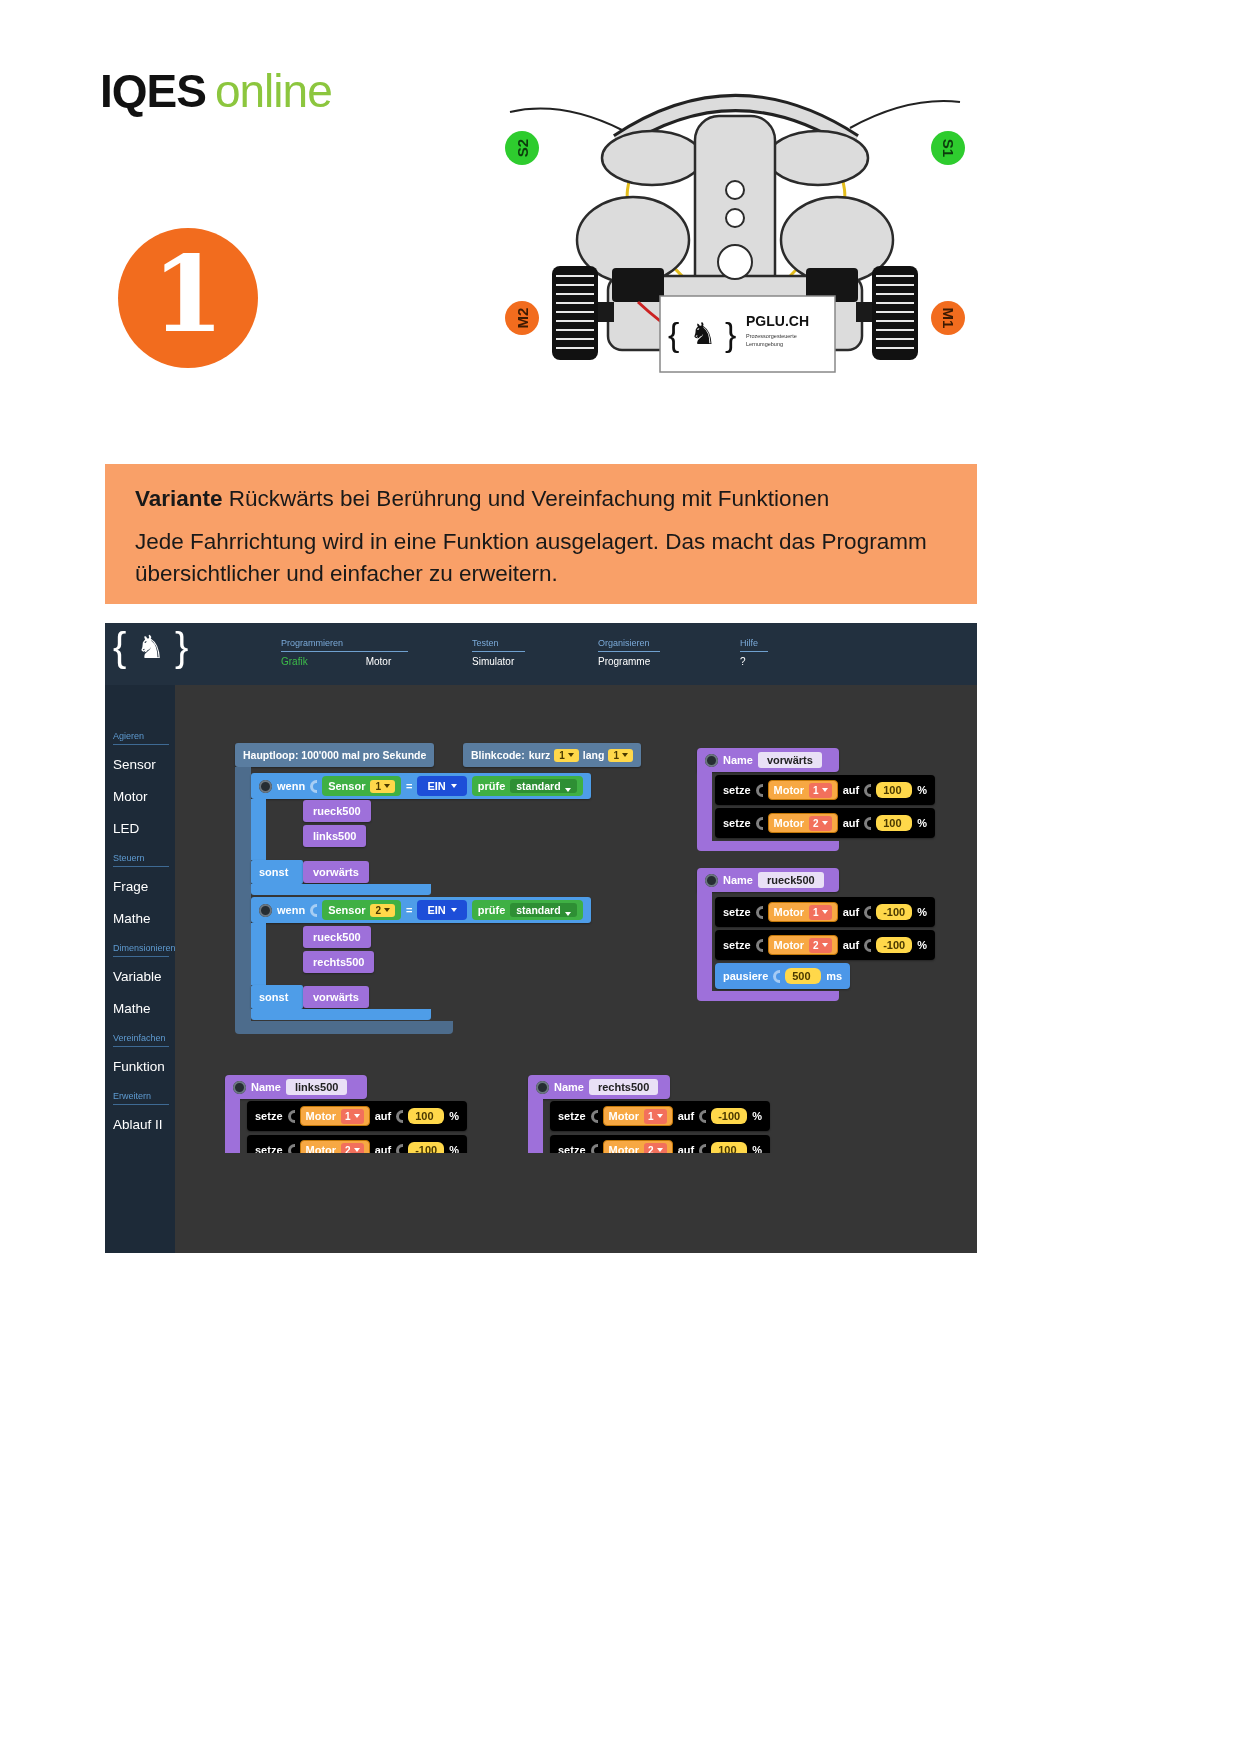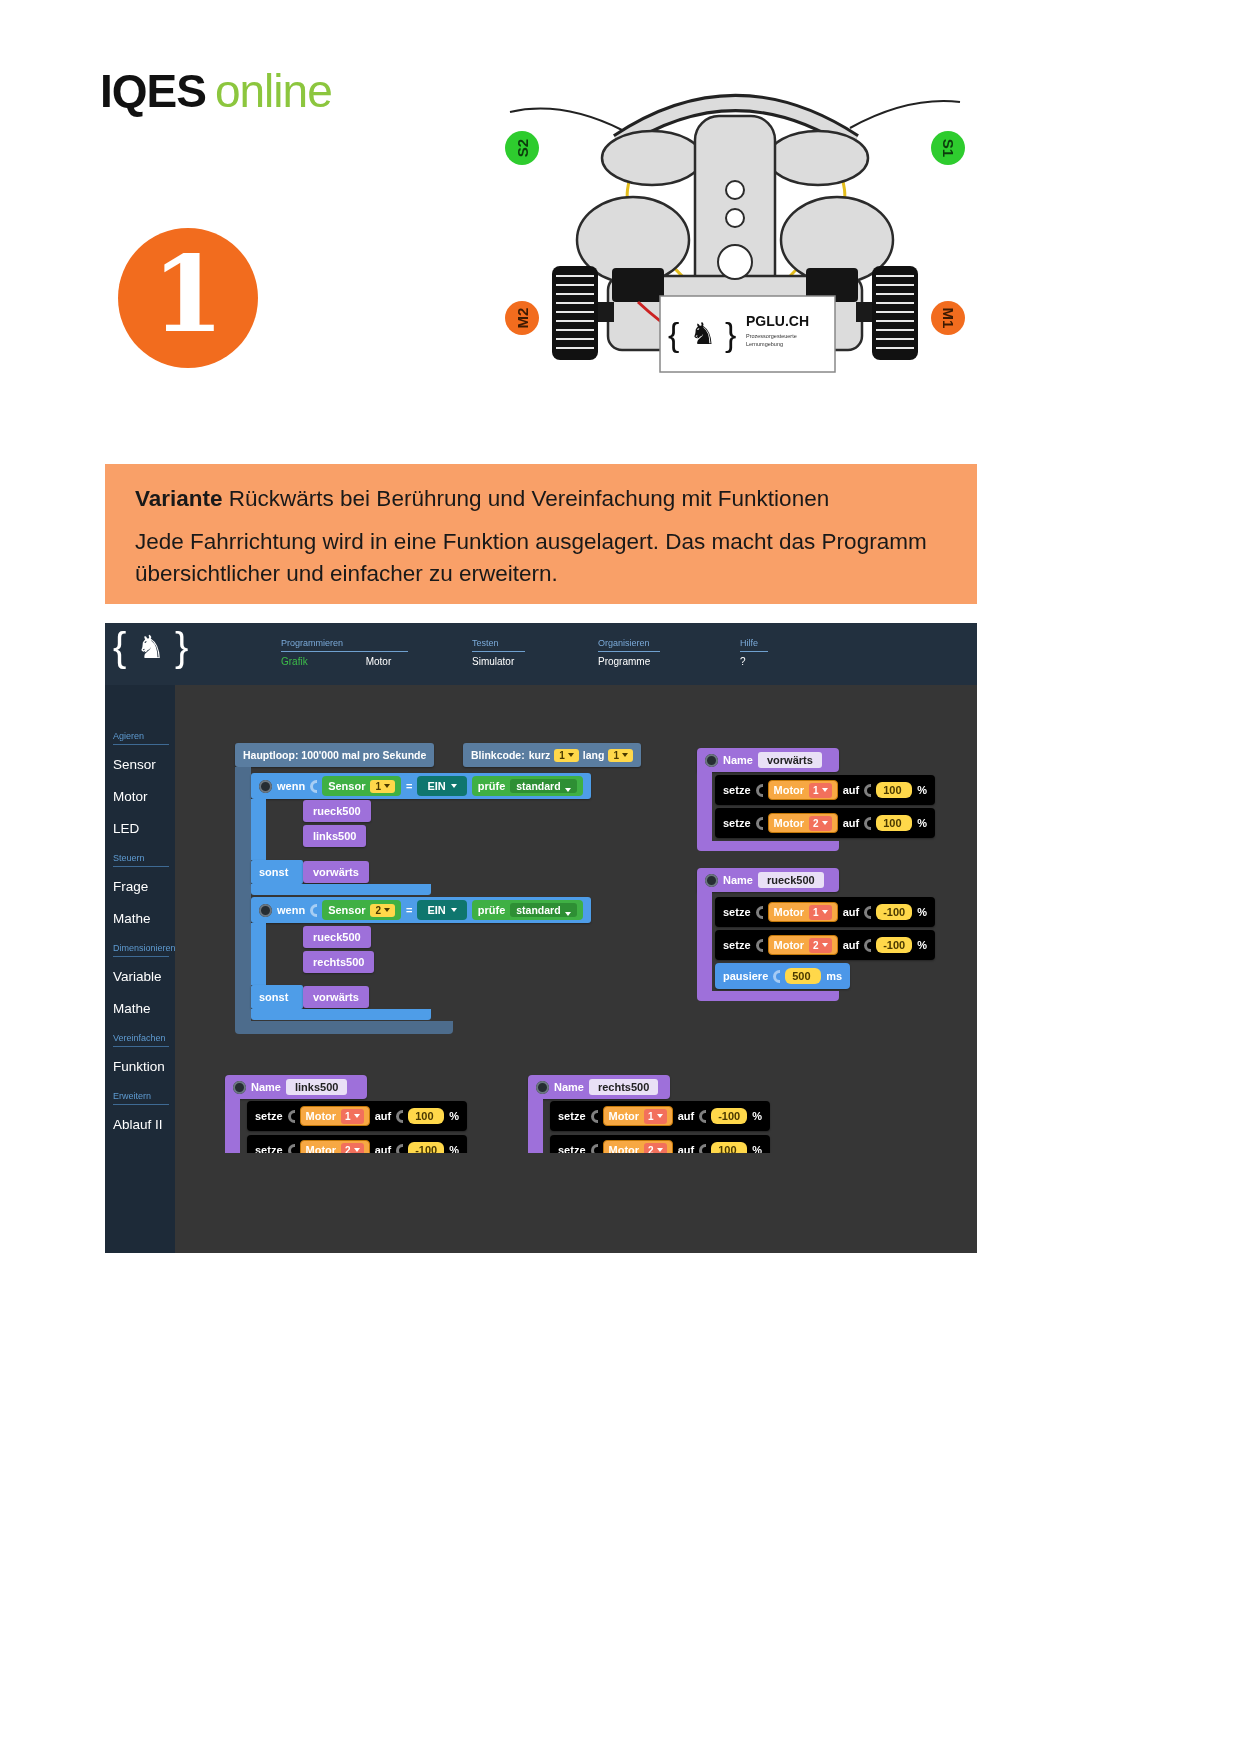--- a/index.html
+++ b/index.html
@@ -59,21 +59,21 @@
 
   .dot{width:13px;height:13px;border-radius:50%;background:#262d33;box-shadow:inset 0 0 0 2px #6b7680;flex:0 0 auto}
   .socket{width:7px;height:13px;border:3px solid rgba(255,255,255,.5);border-right:none;border-radius:7px 0 0 7px;flex:0 0 auto}
   .caret{width:0;height:0;border-left:3.5px solid transparent;border-right:3.5px solid transparent;border-top:4px solid currentColor;display:inline-block}
 
   .ddy{background:#ffd84a;color:#4a3900;border-radius:3px;padding:1px 5px;font-size:10px;font-weight:700;
     display:inline-flex;align-items:center;gap:3px}
   .val{background:#ffd84a;color:#4a3900;border-radius:6px;padding:2px 7px;min-width:36px;
     font-size:11px;display:inline-block}
   .greenpill{background:#3fb044;border-radius:4px;padding:2px 6px;display:inline-flex;align-items:center;gap:5px;height:20px}
-  .cyanpill{background:#0f766e;border-radius:4px;padding:2px 10px;display:inline-flex;align-items:center;gap:5px;height:20px}
+  .cyanpill{background:#1d4ed8;border-radius:4px;padding:2px 10px;display:inline-flex;align-items:center;gap:5px;height:20px}
   .ddgreen{background:#2e8f34;border-radius:3px;padding:1px 6px;display:inline-flex;align-items:flex-end;gap:4px;font-size:10.5px}
   .motorpill{background:#f7a843;border:1px solid #c27708;border-radius:4px;padding:1px 5px;display:inline-flex;align-items:center;gap:5px;height:20px}
   .motornum{background:#f2705c;border-radius:3px;padding:0 4px;display:inline-flex;align-items:center;gap:3px;font-size:10px;height:15px}
   .namefield{background:#e9e0f6;color:#222;border-radius:3px;padding:2px 9px;font-size:11px}
   .pause{background:#4c97e8;height:26px;border-radius:4px}
 </style>
 </head>
 <body>
 
 <div class="iqes-logo">

